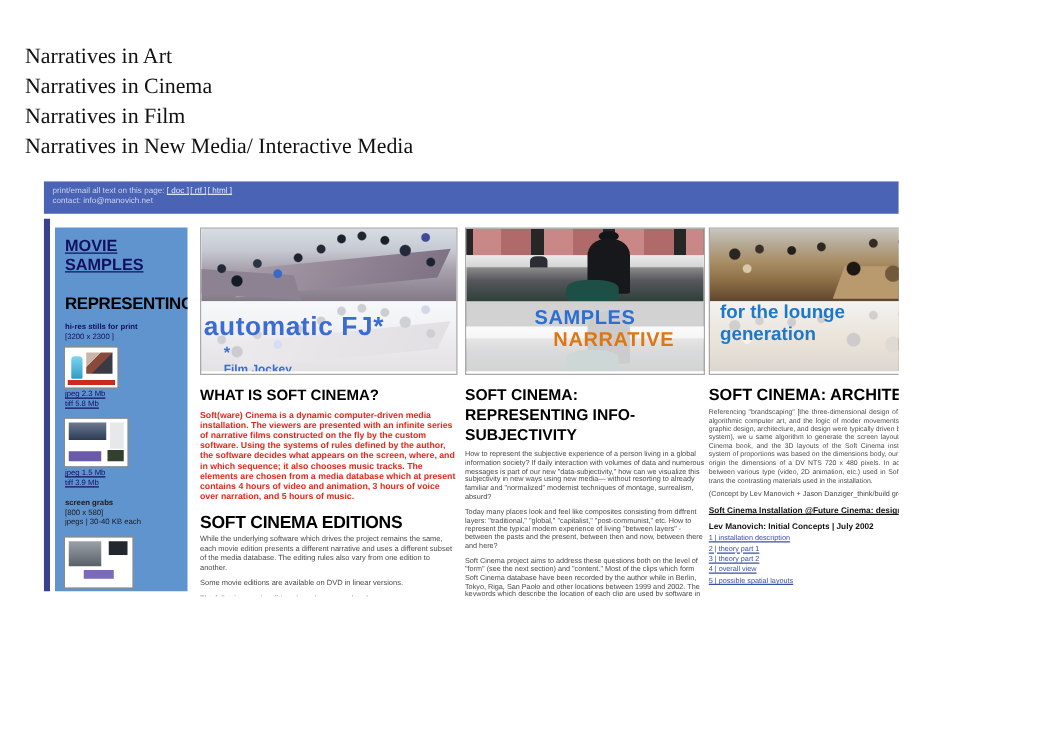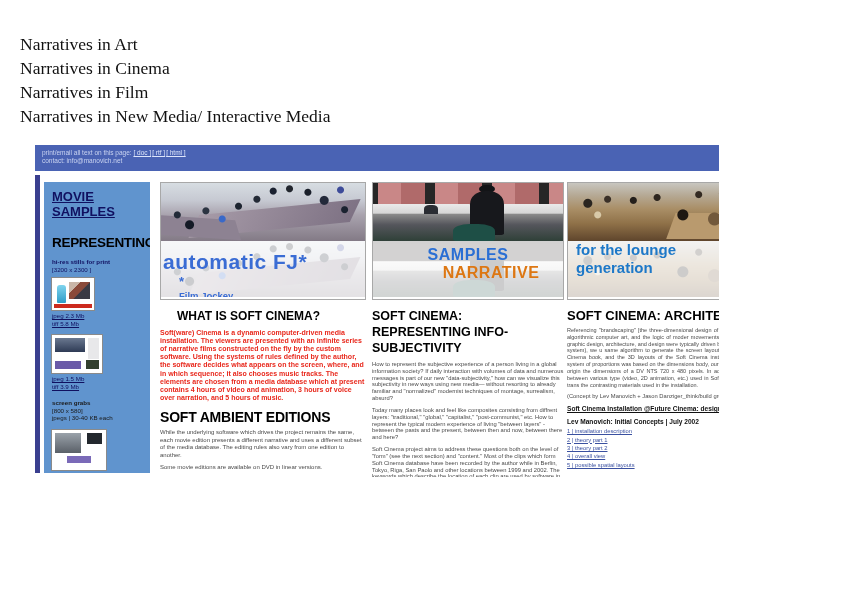--- a/index.html
+++ b/index.html
@@ -110,21 +110,21 @@
   .amb1{position:relative;z-index:2;text-align:center;font-size:16px;font-weight:bold;
         color:var(--ambient-blue,#2a6fd4);margin-top:5px;letter-spacing:0.5px;}
   .amb2{position:relative;z-index:2;text-align:center;font-size:16px;font-weight:bold;
         color:var(--narrative-orange,#dd7713);margin-left:46px;letter-spacing:0.5px;}
   .sup1{position:relative;z-index:2;font-size:15px;font-weight:bold;color:var(--suprematism-red,#99301f);
         margin:7px 0 0 8px;white-space:nowrap;}
   .sup2{position:relative;z-index:2;font-size:15px;font-weight:bold;color:var(--lounge-blue,#1d78c8);
         margin-left:8px;line-height:18px;}
 
   
-  .c1h1{font-size:12px;font-weight:bold;color:#000;margin:9px 17px 6px;}
+  .c1h1{font-size:12px;font-weight:bold;color:#000;margin:9px 0 6px;}
   .red{font-size:7px;line-height:1.16;font-weight:bold;color:var(--accent-red,#e8281c);margin:0 0 7px;}
   .c1h2{font-size:14px;font-weight:bold;color:#000;margin:0 0 4px;letter-spacing:-0.2px;}
   .tiny{font-size:6px;line-height:1.26;color:#4a4a4a;margin:0 0 5px;}
   .c2h{font-size:12.5px;font-weight:bold;color:#000;line-height:1.28;margin:8px 0 5px;white-space:pre-line;}
   .tiny2{font-size:5.8px;line-height:1.18;color:#4a4a4a;margin:0 0 5px;}
   .c3h{font-size:13px;font-weight:bold;color:#000;margin:8px 0 4px;white-space:nowrap;}
   .tiny3{font-size:5.5px;line-height:1.24;color:#4a4a4a;text-align:justify;margin:0 0 5px;}
   .concept{font-size:5.8px;color:#4a4a4a;margin:5px 0 6px;white-space:nowrap;}
   .dh{display:block;font-size:6.6px;font-weight:bold;color:#111;text-decoration:underline;
       margin:6px 0 6px;white-space:nowrap;cursor:pointer;}
@@ -209,21 +209,21 @@
           <div class="veil"></div>
           <div class="fj-title">automatic FJ*</div>
           <div class="fj-note">
             <span class="star">*</span>
             <span class="fj-sub">Film Jockey</span>
           </div>
         </div>
       </div>
       <div class="c1h1">WHAT IS SOFT CINEMA?</div>
       <p class="red">Soft(ware) Cinema is a dynamic computer-driven media installation. The viewers are presented with an infinite series of narrative films constructed on the fly by the custom software. Using the systems of rules defined by the author, the software decides what appears on the screen, where, and in which sequence; it also chooses music tracks. The elements are chosen from a media database which at present contains 4 hours of video and animation, 3 hours of voice over narration, and 5 hours of music.</p>
-      <div class="c1h2">SOFT AMBIENT EDITIONS</div>
+      <div class="c1h2">SOFT CINEMA EDITIONS</div>
       <p class="tiny">While the underlying software which drives the project remains the same, each movie edition presents a different narrative and uses a different subset of the media database. The editing rules also vary from one edition to another.</p>
       <p class="tiny">Some movie editions are available on DVD in linear versions.</p>
       <p class="tiny">The following movie editions have been completed:</p>
     </div>
 
     <div class="col col2">
       <div class="imgblock">
         <div class="photo photo2">
           <div class="pp ph2-windows"></div>
           <div class="pp ph2-bartender"></div>

